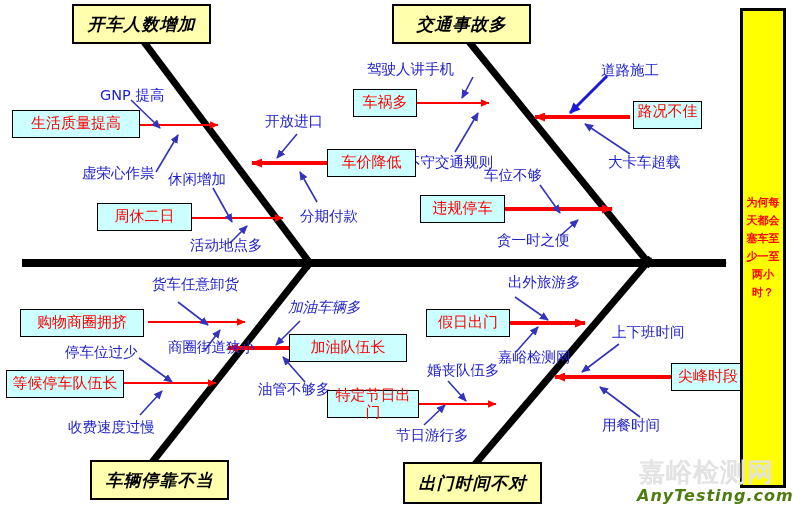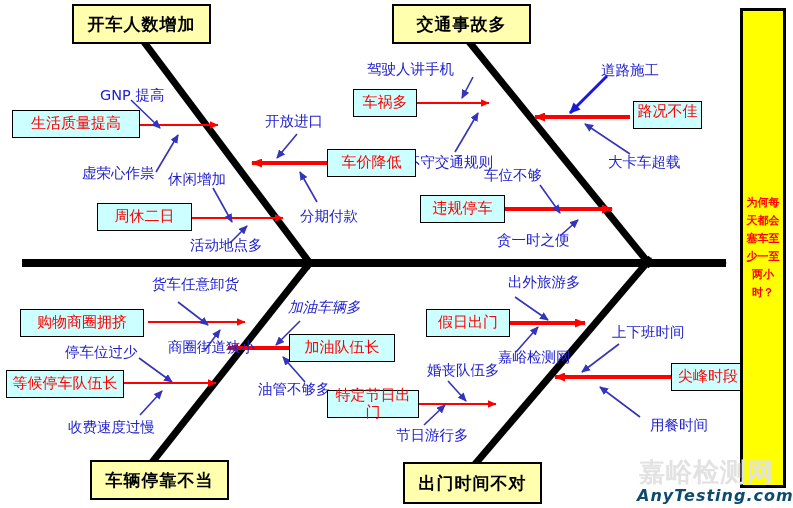--- a/index.html
+++ b/index.html
@@ -4,41 +4,41 @@
 <style>
   html,body{margin:0;padding:0;background:#ffffff;}
   #stage{position:relative;width:793px;height:508px;background:#ffffff;overflow:hidden;
          font-family:"DejaVu Sans","Liberation Sans",sans-serif;}
   svg.layer{position:absolute;left:0;top:0;width:793px;height:508px;pointer-events:none;}
 
   
   .cat{position:absolute;background:#ffffad;border:2px solid #000000;
        color:#000000;font-weight:bold;font-size:17px;line-height:1;
        display:flex;align-items:center;justify-content:center;
-       letter-spacing:1px;text-align:right;z-index:6;}
+       letter-spacing:1px;text-align:right;z-index:6;font-style:italic;}
   
   .cause{position:absolute;background:#ccffff;border:1.5px solid #000000;
          color:#ff0000;font-size:15px;line-height:1.15;
          display:flex;align-items:center;justify-content:center;
          text-align:center;z-index:6;box-sizing:border-box;padding:1px 3px;}
   .cause.overflow{align-items:flex-start;overflow:visible;}
   
   .blu{position:absolute;color:#2222cc;font-size:14.5px;line-height:1;
        white-space:nowrap;z-index:5;}
   
   .result{position:absolute;background:#ffff00;border:3px solid #000000;
           color:#ff0000;font-size:11px;font-weight:bold;line-height:1.65;
           text-align:center;box-sizing:border-box;z-index:7;
           display:flex;align-items:center;justify-content:center;
           padding:0 3px;word-break:break-all;}
   .result span{display:block;width:100%;}
   
   .wm{position:absolute;z-index:8;pointer-events:none;}
   .wm1{color:#e2e2e2;font-size:26px;font-weight:bold;letter-spacing:1px;white-space:nowrap;}
-  .wm2{color:#0c4a6e;font-size:16px;font-style:italic;font-weight:bold;
+  .wm2{color:#4d7c0f;font-size:16px;font-style:italic;font-weight:bold;
        letter-spacing:1px;white-space:nowrap;}
 </style>
 </head>
 <body>
 
 <div id="stage">
 
   <svg class="layer" viewBox="0 0 793 508">
     <defs>
       <marker id="blkArrow" markerWidth="10" markerHeight="8" refX="9" refY="4" orient="auto" markerUnits="userSpaceOnUse">
@@ -143,21 +143,21 @@
   <div class="cause" style="left:353px;top:89px;width:64px;height:28px;">车祸多</div>
 
   <div class="cause" style="left:420px;top:195px;width:85px;height:28px;">违规停车</div>
 
   <div class="cause overflow" style="left:633px;top:101px;width:69px;height:28px;">路况不佳</div>
 
   <div class="cause" style="left:20px;top:309px;width:124px;height:28px;">购物商圈拥挤</div>
 
   <div class="cause" style="left:6px;top:370px;width:118px;height:28px;">等候停车队伍长</div>
 
-  <div class="cause" style="left:289px;top:334px;width:106px;height:28px;">加油队伍长</div>
+  <div class="cause" style="left:289px;top:334px;width:118px;height:28px;">加油队伍长</div>
 
   <div class="cause" style="left:426px;top:309px;width:84px;height:28px;">假日出门</div>
 
   <div class="cause" style="left:327px;top:390px;width:92px;height:28px;">特定节日出门</div>
 
   <div class="cause" style="left:671px;top:363px;width:74px;height:28px;">尖峰时段</div>
 
   <div class="blu" style="left:100px;top:88px;">GNP 提高</div>
   <div class="blu" style="left:82px;top:166px;">虚荣心作祟</div>
   <div class="blu" style="left:168px;top:172px;">休闲增加</div>
@@ -177,18 +177,18 @@
   <div class="blu" style="left:65px;top:345px;">停车位过少</div>
   <div class="blu" style="left:68px;top:420px;">收费速度过慢</div>
   <div class="blu" style="left:288px;top:300px;font-style:italic;">加油车辆多</div>
   <div class="blu" style="left:258px;top:382px;">油管不够多</div>
 
   <div class="blu" style="left:508px;top:275px;">出外旅游多</div>
   <div class="blu" style="left:498px;top:350px;">嘉峪检测网</div>
   <div class="blu" style="left:427px;top:363px;">婚丧队伍多</div>
   <div class="blu" style="left:396px;top:428px;">节日游行多</div>
   <div class="blu" style="left:612px;top:325px;">上下班时间</div>
-  <div class="blu" style="left:602px;top:418px;margin-left:48px;">用餐时间</div>
+  <div class="blu" style="left:602px;top:418px;">用餐时间</div>
 
   <div class="wm wm1" style="left:639px;top:455px;">嘉峪检测网</div>
   <div class="wm wm2" style="left:637px;top:486px;">AnyTesting.com</div>
 
 </div>
 
 </body></html>

